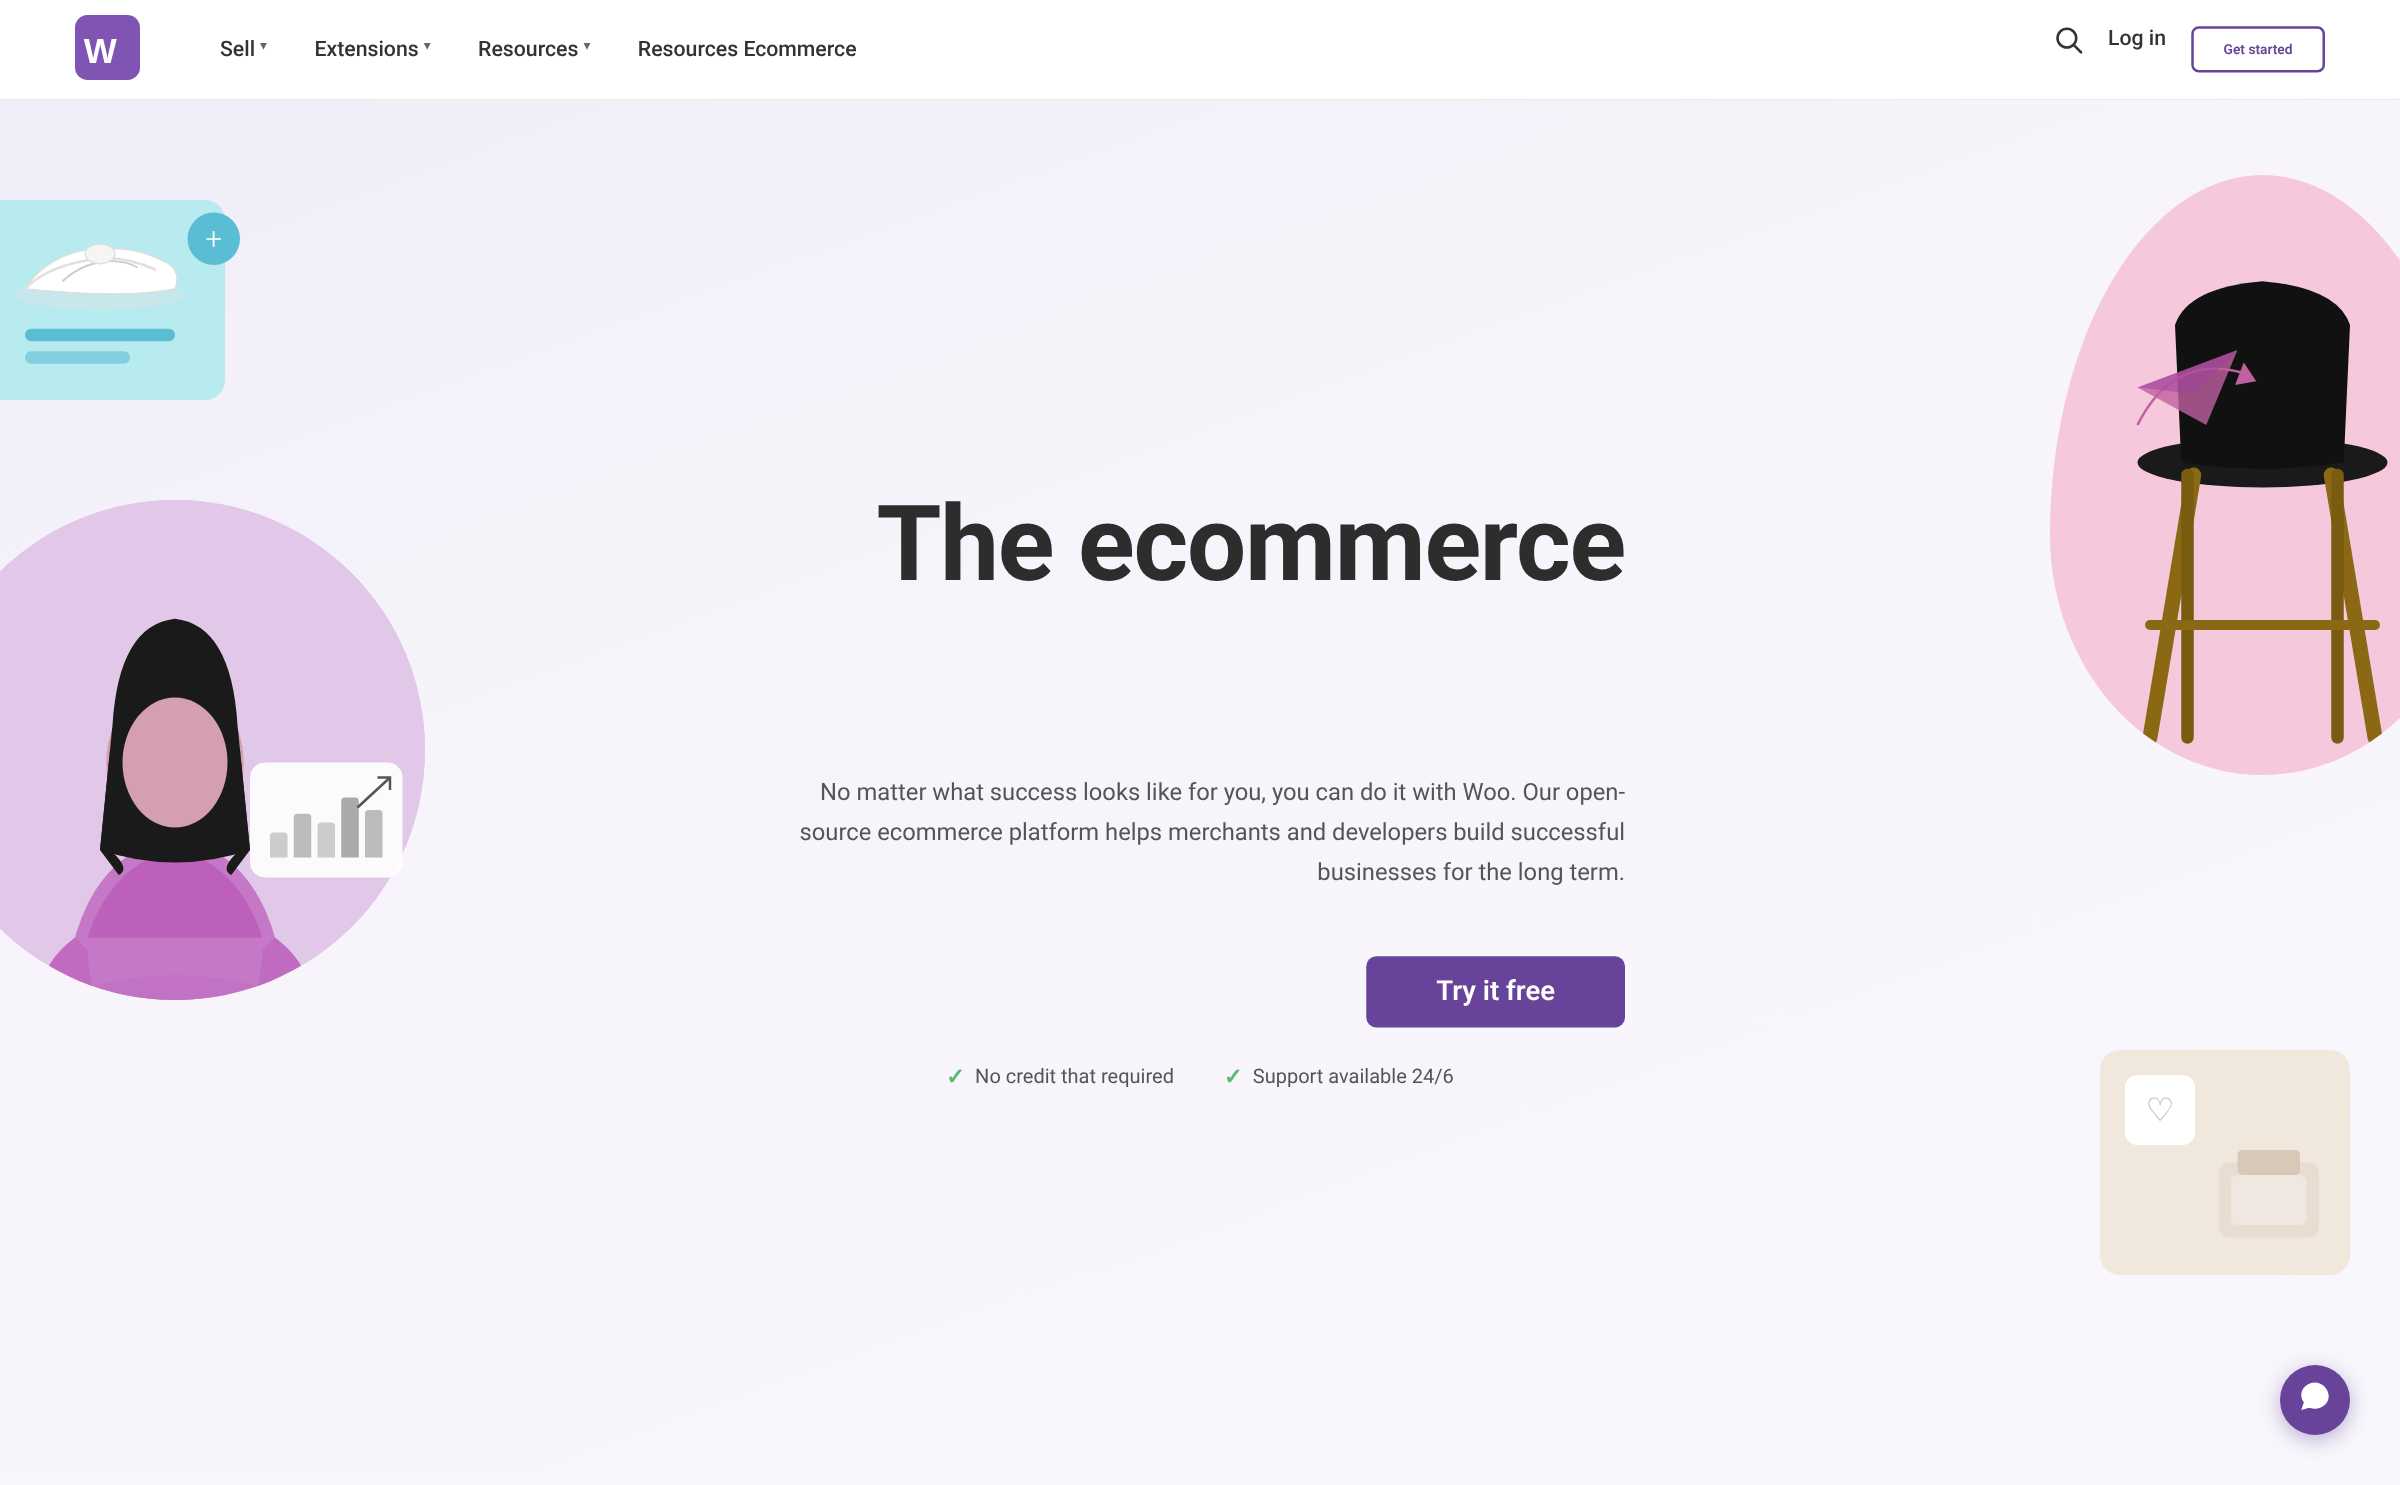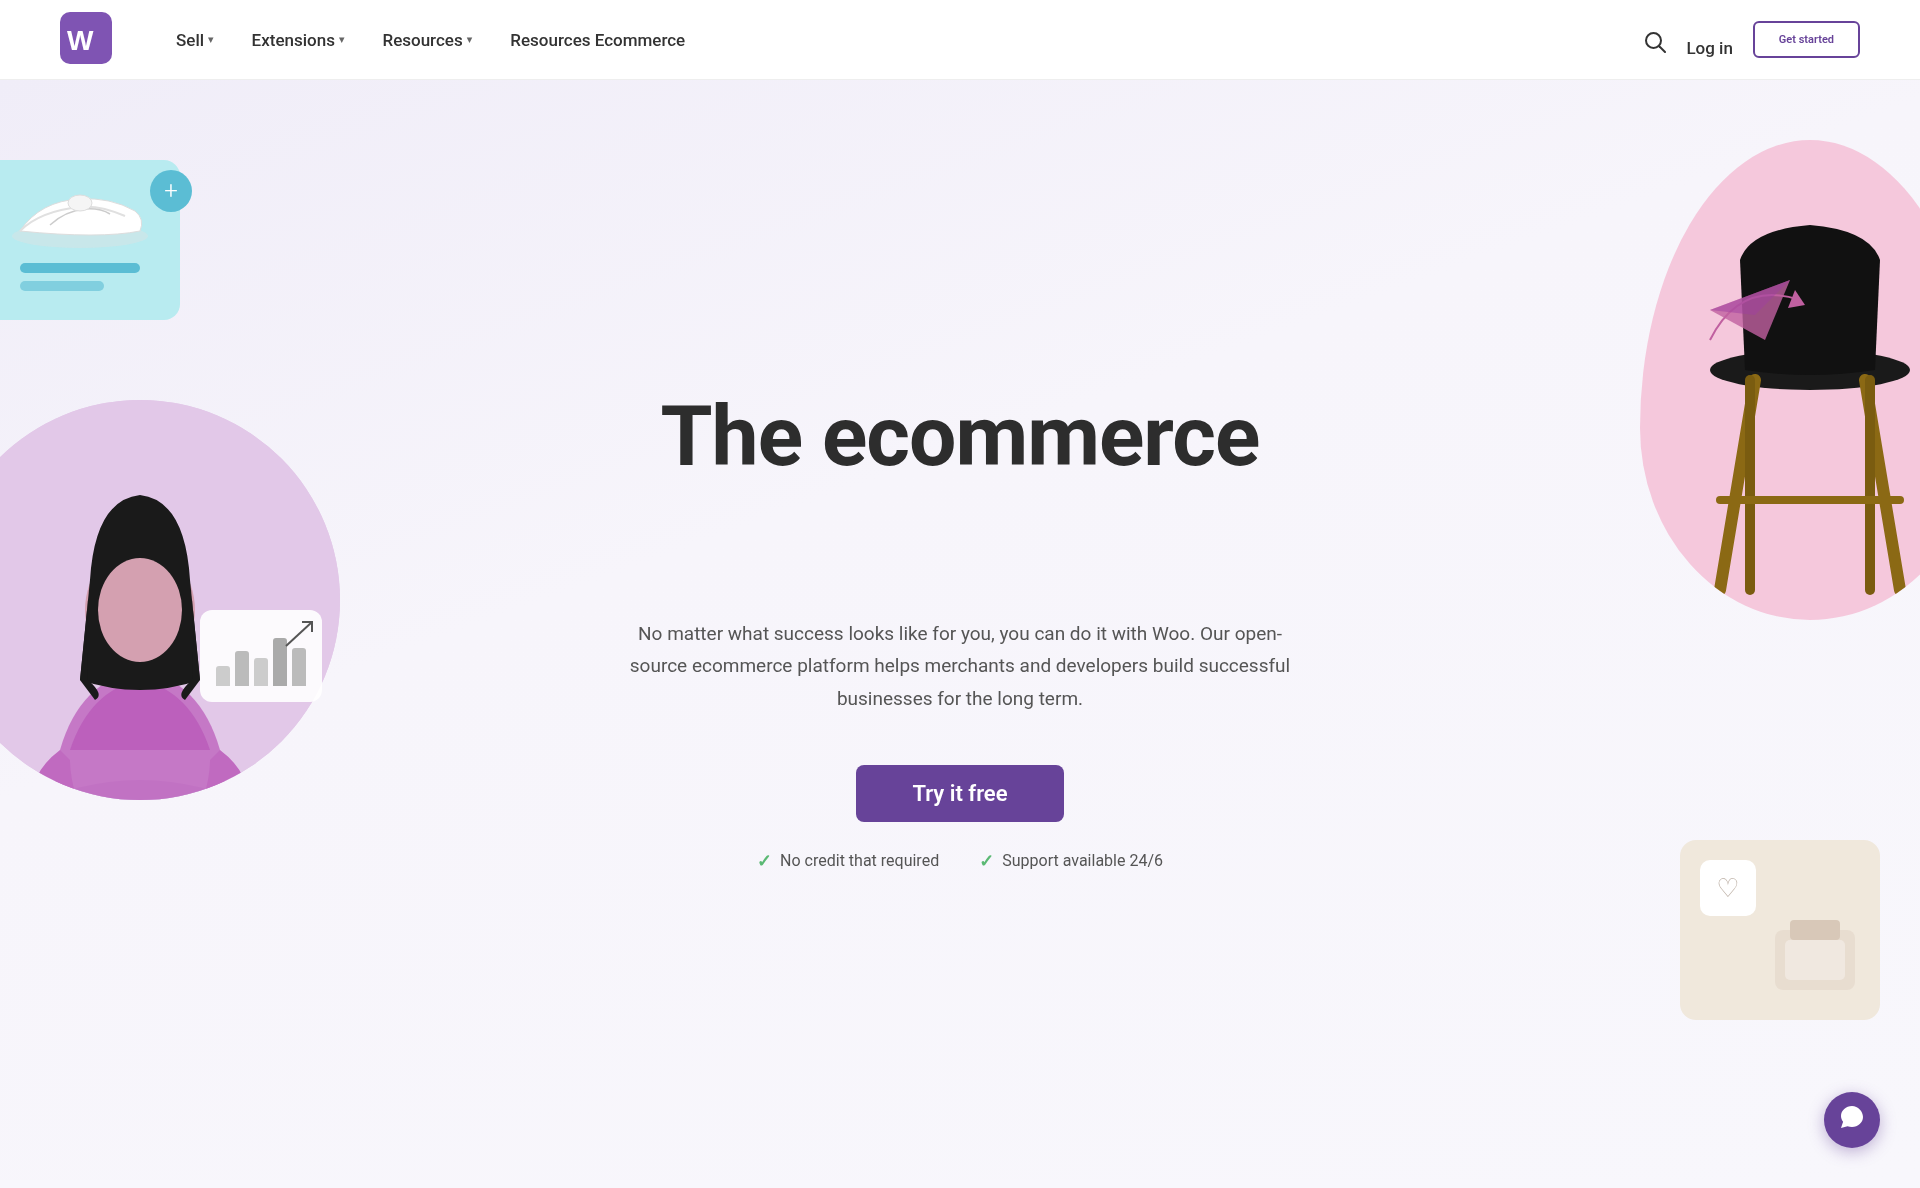--- a/index.html
+++ b/index.html
@@ -30,36 +30,35 @@
       height: 52px;
     }
     .nav-links {
       display: flex;
       align-items: center;
       gap: 10px;
       flex: 1;
     }
     .nav-item {
       display: flex;
-      align-items: center;
       gap: 4px;
       padding: 8px 14px;
       font-size: 17px;
       color: #333;
       cursor: pointer;
       font-weight: 500;
       text-decoration: none;
     }
     .nav-chevron {
       font-size: 11px;
       color: #666;
     }
     .nav-right {
       display: flex;
-      align-items: flex-end;
+      align-items: flex-start;
       gap: 20px;
     }
     .nav-search-icon {
       font-size: 20px;
       color: #333;
       cursor: pointer;
     }
     .nav-login {
       font-size: 17px;
       color: #333;
@@ -84,21 +83,21 @@
       position: relative;
       min-height: 1100px;
       display: flex;
       align-items: center;
       justify-content: center;
       background: linear-gradient(160deg, #f0edf8 0%, #f7f5fb 40%, #f8f7fc 100%);
       overflow: hidden;
     }
 
     .hero-content {
-      text-align: center;
+      text-align: right;
       max-width: 780px;
       z-index: 5;
       position: relative;
     }
 
     .hero-title {
       font-size: 84px;
       font-weight: 700;
       color: #2d2d2d;
       line-height: 1.15;

